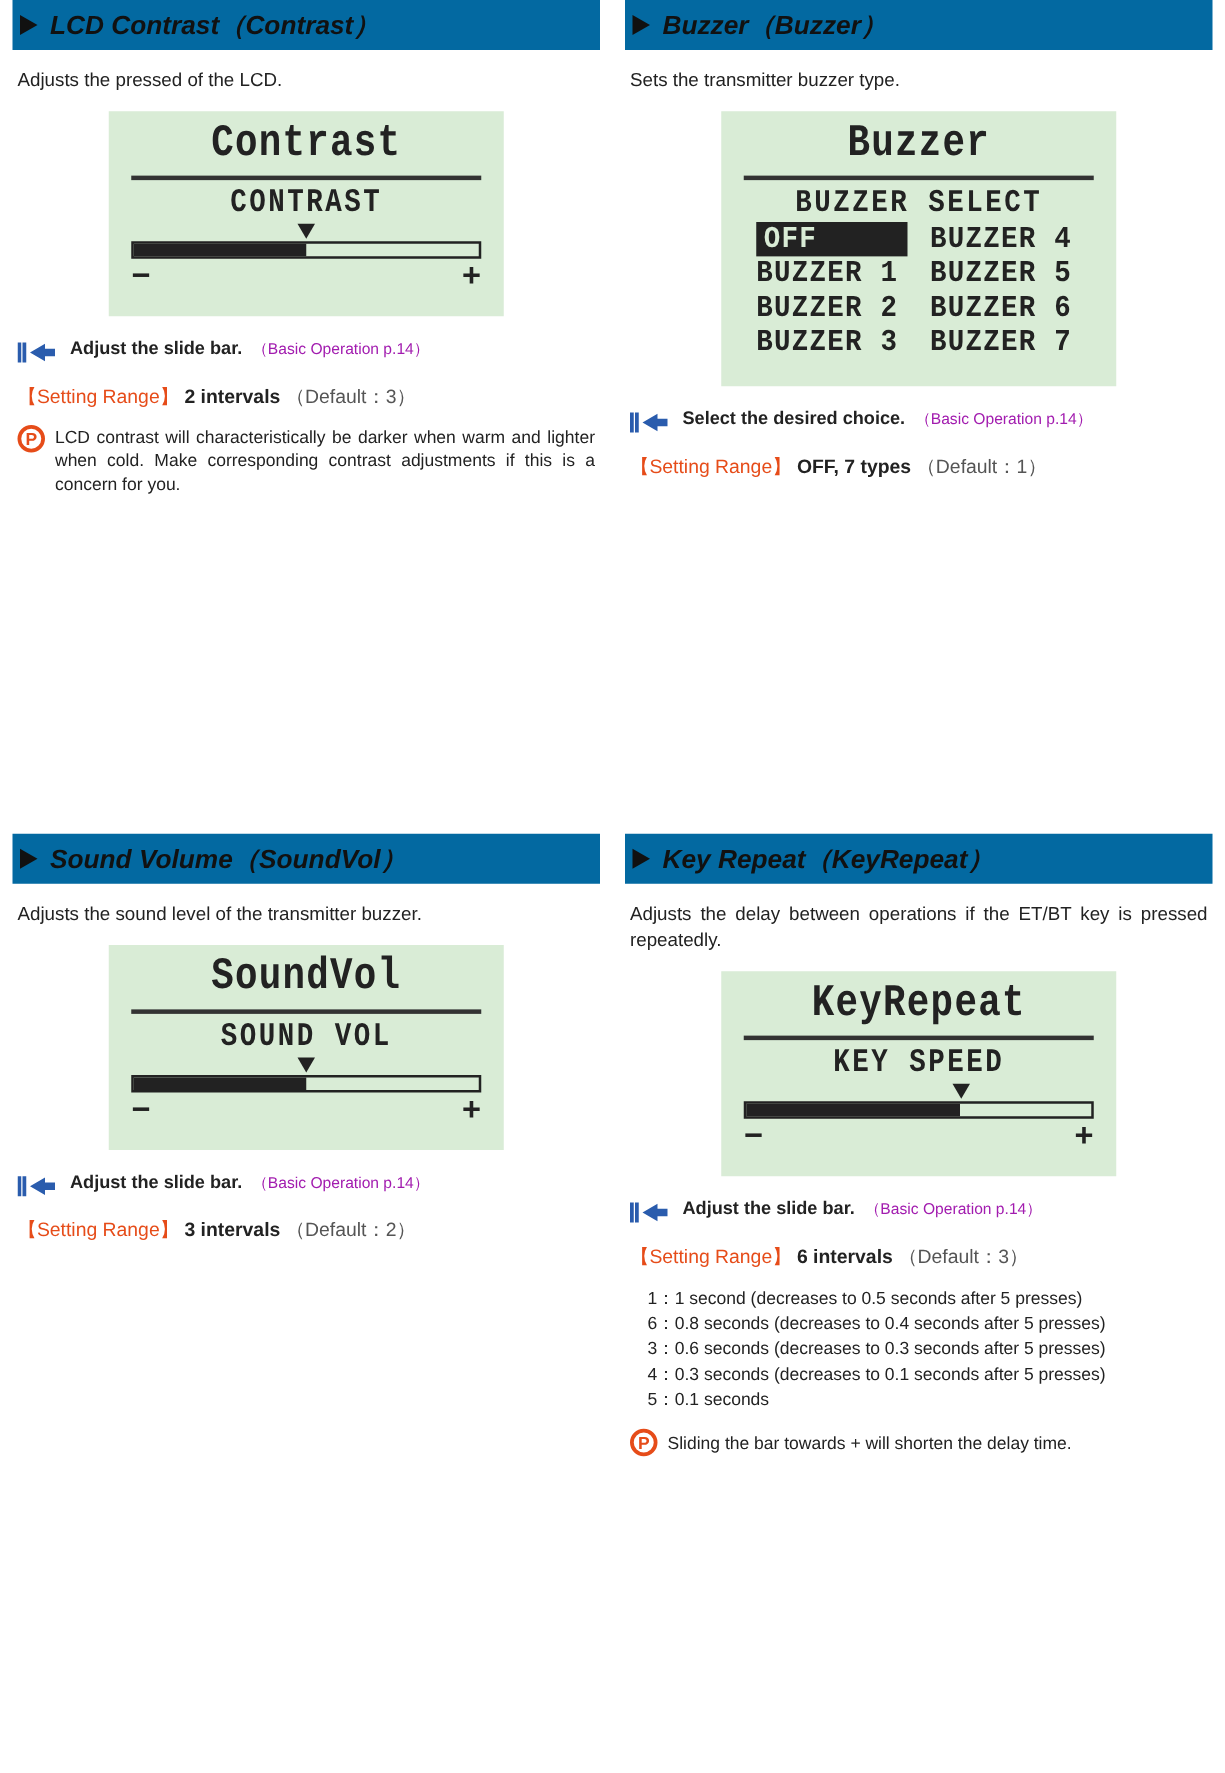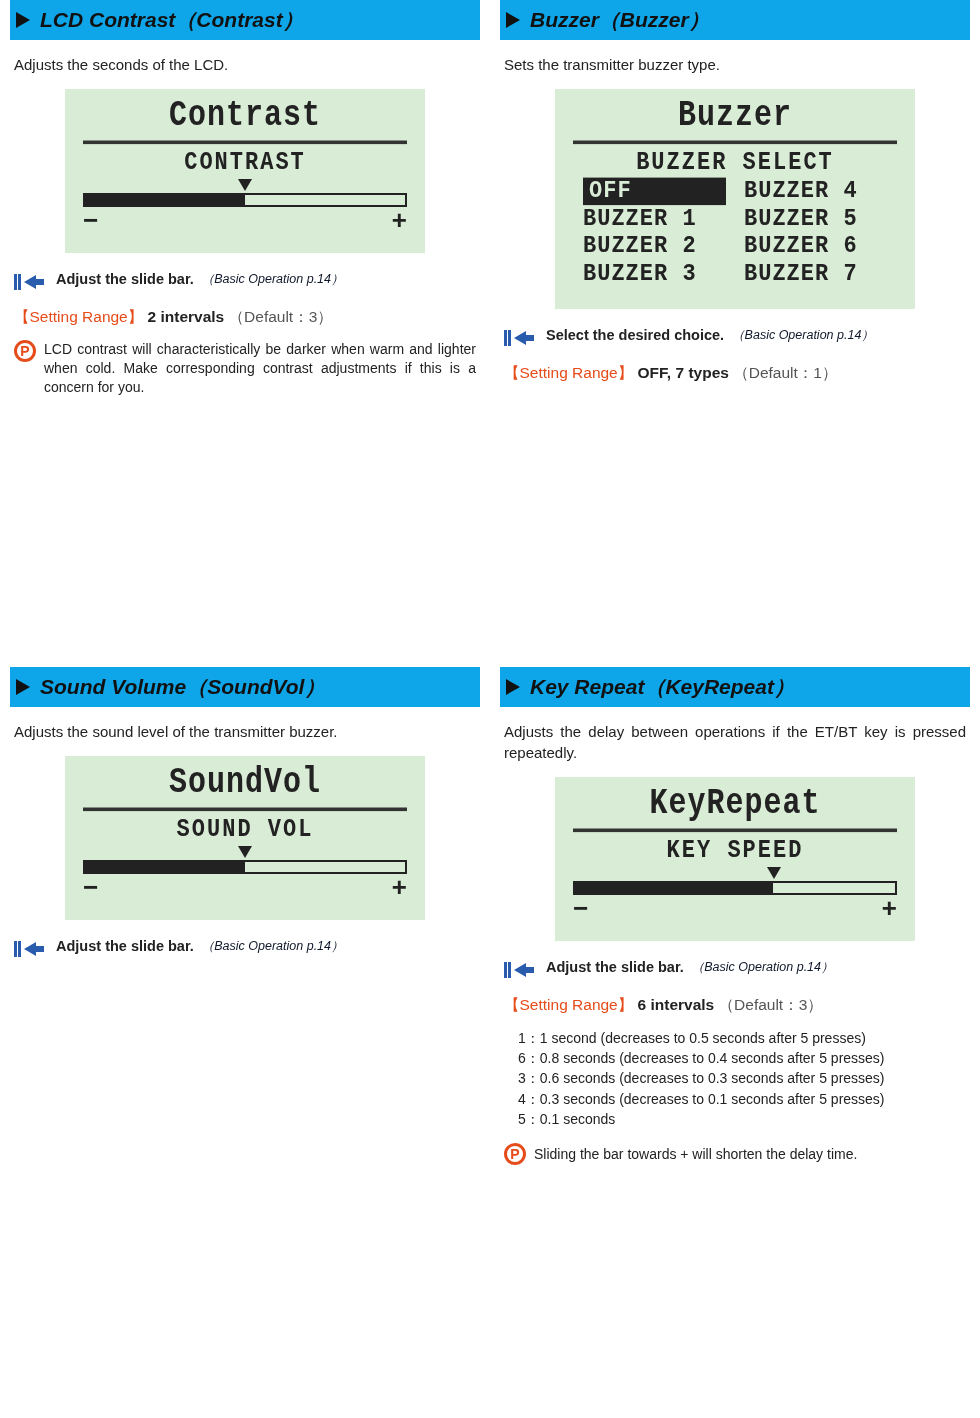--- a/index.html
+++ b/index.html
@@ -1,36 +1,36 @@
 <!DOCTYPE html>
 <html><head>
 <meta charset="utf-8">
 <style>
   * { box-sizing: border-box; margin: 0; padding: 0; }
   body { font-family: Arial, Helvetica, sans-serif; font-size: 14px; background: #fff; color: #222; width: 980px; }
   .page { display: grid; grid-template-columns: 1fr 1fr; gap: 0; }
   .col { padding: 0 10px 30px 10px; }
-  .sect-head { background: #0ea5e9; padding: 6px 6px; margin-bottom: 14px; display: flex; align-items: center; }
+  .sect-head { background: #0369a1; padding: 6px 6px; margin-bottom: 14px; display: flex; align-items: center; }
   .sect-head .tri { width: 0; height: 0; border-top: 8px solid transparent; border-bottom: 8px solid transparent; border-left: 14px solid #111; margin-right: 10px; }
   .sect-head .ttl { font-size: 21px; font-weight: bold; font-style: italic; color: #111; }
   .desc { margin: 0 4px 14px 4px; font-size: 15px; line-height: 1.4; text-align: justify; }
-  .lcd { background: #d9ecd6; margin: 0 auto 18px auto; padding: 10px 18px 18px 18px; width: 360px; }
+  .lcd { background: #d9ecd6; margin: 0 auto 18px auto; padding: 10px 18px 18px 18px; width: 316px; }
   .lcd-title { font-family: "Courier New", monospace; font-size: 30px; font-weight: bold; letter-spacing: 1px; text-align: center; transform: scaleY(1.2); color: #222; border-bottom: 3px solid #333; padding-bottom: 4px; margin-bottom: 10px; }
   .lcd-label { font-family: "Courier New", monospace; font-size: 22px; letter-spacing: 2px; text-align: center; transform: scaleY(1.2); margin-bottom: 6px; font-weight: bold; }
   .slide-wrap { position: relative; padding-top: 12px; }
   .slide-track { height: 14px; border: 2px solid #222; display: flex; }
   .slide-fill { background: #222; height: 100%; }
   .slide-mark { position: absolute; top: -2px; width: 0; height: 0; border-left: 7px solid transparent; border-right: 7px solid transparent; border-top: 12px solid #222; transform: translateX(-50%); }
   .slide-ends { display: flex; justify-content: space-between; font-size: 26px; font-weight: bold; font-family: "Courier New", monospace; line-height: 1; margin-top: 2px; }
   .buzz-grid { display: grid; grid-template-columns: 1fr 1fr; column-gap: 18px; row-gap: 0; padding: 0 10px 8px 10px; font-family: "Courier New", monospace; font-size: 22px; font-weight: bold; letter-spacing: 1px; transform: scaleY(1.1); }
   .buzz-sub { font-family: "Courier New", monospace; font-size: 22px; letter-spacing: 2px; text-align: center; font-weight: bold; transform: scaleY(1.15); margin: 4px 0 8px 0; }
   .buzz-grid .sel { background: #222; color: #d9ecd6; padding: 0 6px; }
   .hint { display: flex; gap: 8px; margin: 0 4px 14px 4px; font-size: 14.5px; }
   .hint .label { font-weight: bold; }
-  .hint .ref { color: #0f172a; font-size: 12.5px; font-style: italic; }
+  .hint .ref { color: #a21caf; font-size: 12.5px; }
   .finger-icon { display: inline-flex; align-items: center; }
   .finger-icon svg { display: block; }
   .range { margin: 0 4px 12px 4px; font-size: 15.5px; }
   .range .lbl { color: #e64c19; }
   .range .def { color: #555; margin-top: 31px; }
   .note { display: flex; align-items: flex-start; gap: 8px; margin: 0 4px 20px 4px; font-size: 14px; line-height: 1.35; text-align: justify; }
   .note .p-badge { flex: 0 0 auto; width: 22px; height: 22px; border-radius: 50%; border: 3px solid #e64c19; color: #e64c19; font-weight: bold; display: flex; align-items: center; justify-content: center; font-size: 14px; }
   .note.inline { align-items: center; }
   .list { margin: 6px 0 14px 18px; font-size: 14px; line-height: 1.45; }
   .spacer-lg { height: 220px; }
@@ -38,21 +38,21 @@
 </head>
 <body>
 
 <div class="page">
 
   <div class="col">
     <div class="sect-head">
       <span class="tri"></span>
       <span class="ttl">LCD Contrast（Contrast）</span>
     </div>
-    <p class="desc">Adjusts the seconds of the LCD.</p>
+    <p class="desc">Adjusts the pressed of the LCD.</p>
 
     <div class="lcd">
       <div class="lcd-title">Contrast</div>
       <div class="lcd-label">CONTRAST</div>
       <div class="slide-wrap">
         <div class="slide-mark" style="left:50%"></div>
         <div class="slide-track">
             <div class="slide-fill" style="width:50%"></div>
           </div>
         <div class="slide-ends">
@@ -156,20 +156,25 @@
         <svg width="34" height="22" viewBox="0 0 34 22">
             <rect x="0" y="3" width="3" height="16" fill="#2a5cad"></rect>
             <rect x="4" y="3" width="3" height="16" fill="#2a5cad"></rect>
             <path d="M10 11 L22 4 L22 8 L30 8 L30 14 L22 14 L22 18 Z" fill="#2a5cad"></path>
           </svg>
       </span>
       <span class="label">Adjust the slide bar.</span>
       <span class="ref">（Basic Operation p.14）</span>
     </div>
 
+    <div class="range">
+      <span class="lbl">【Setting Range】</span>
+      <b>3 intervals</b>
+      <span class="def">（Default：2）</span>
+    </div>
   </div>
 
   <div class="col">
     <div class="sect-head">
       <span class="tri"></span>
       <span class="ttl">Key Repeat（KeyRepeat）</span>
     </div>
     <p class="desc">Adjusts the delay between operations if the ET/BT key is pressed repeatedly.</p>
 
     <div class="lcd">

